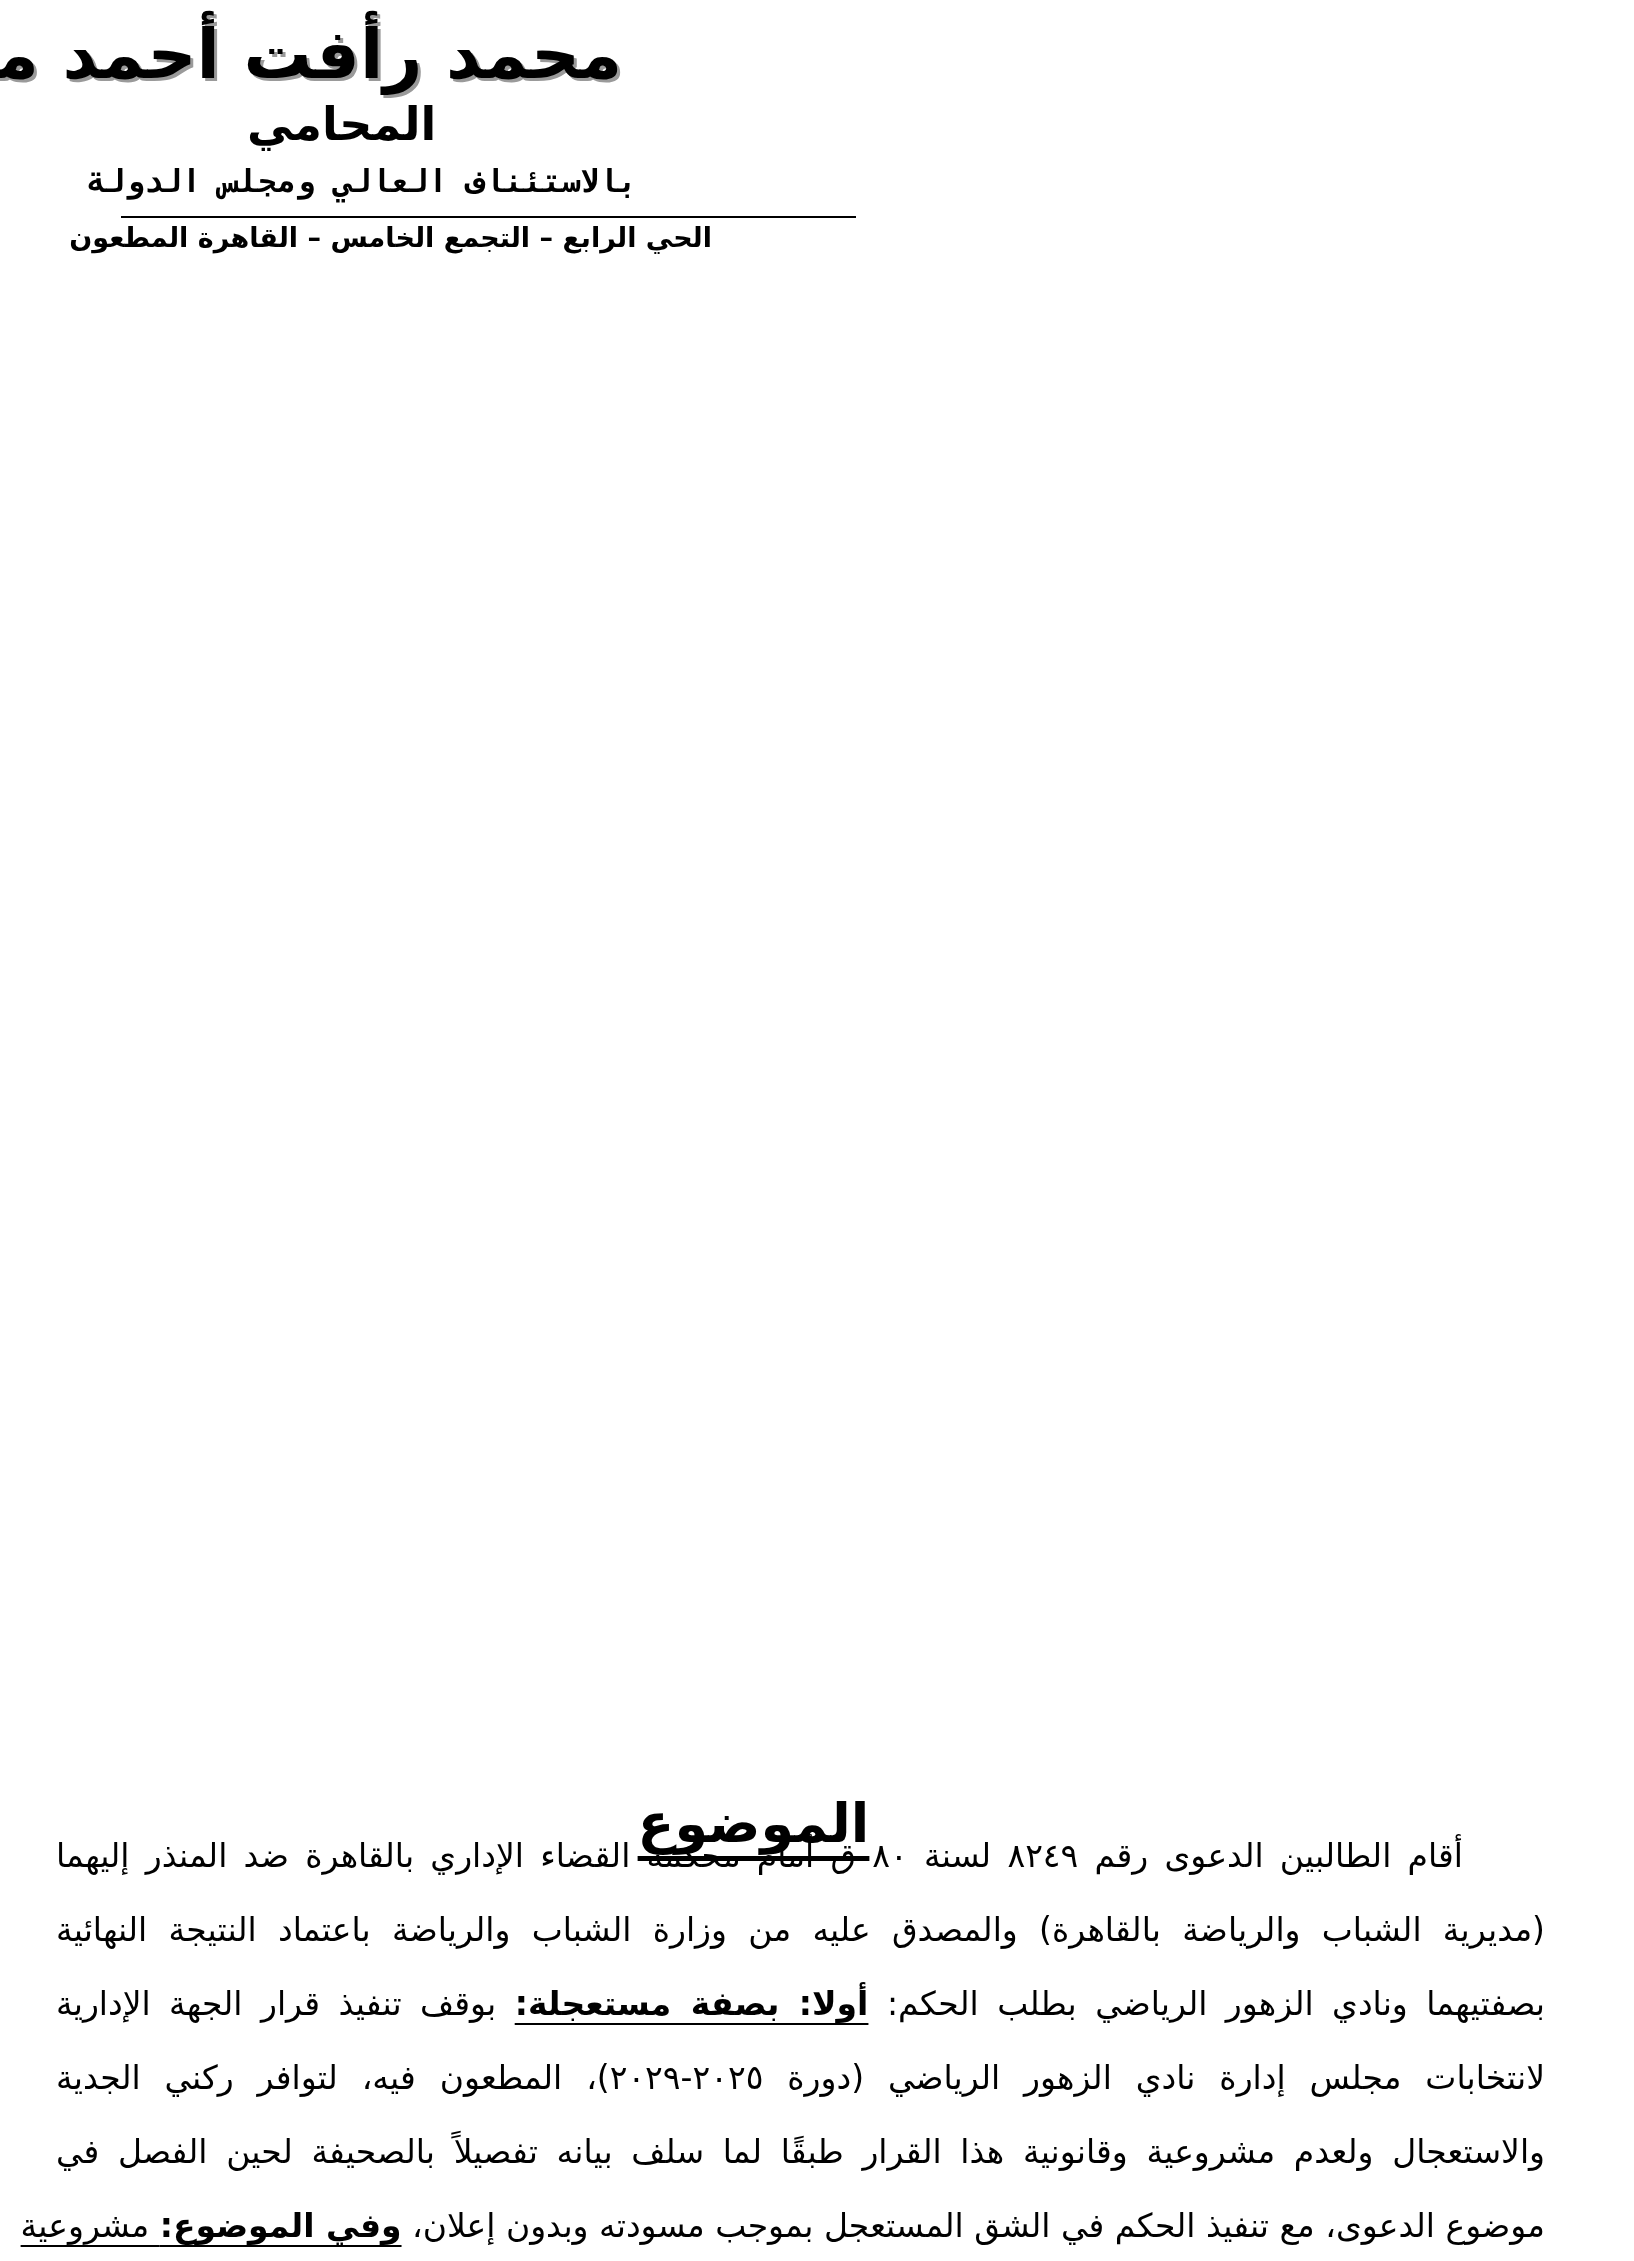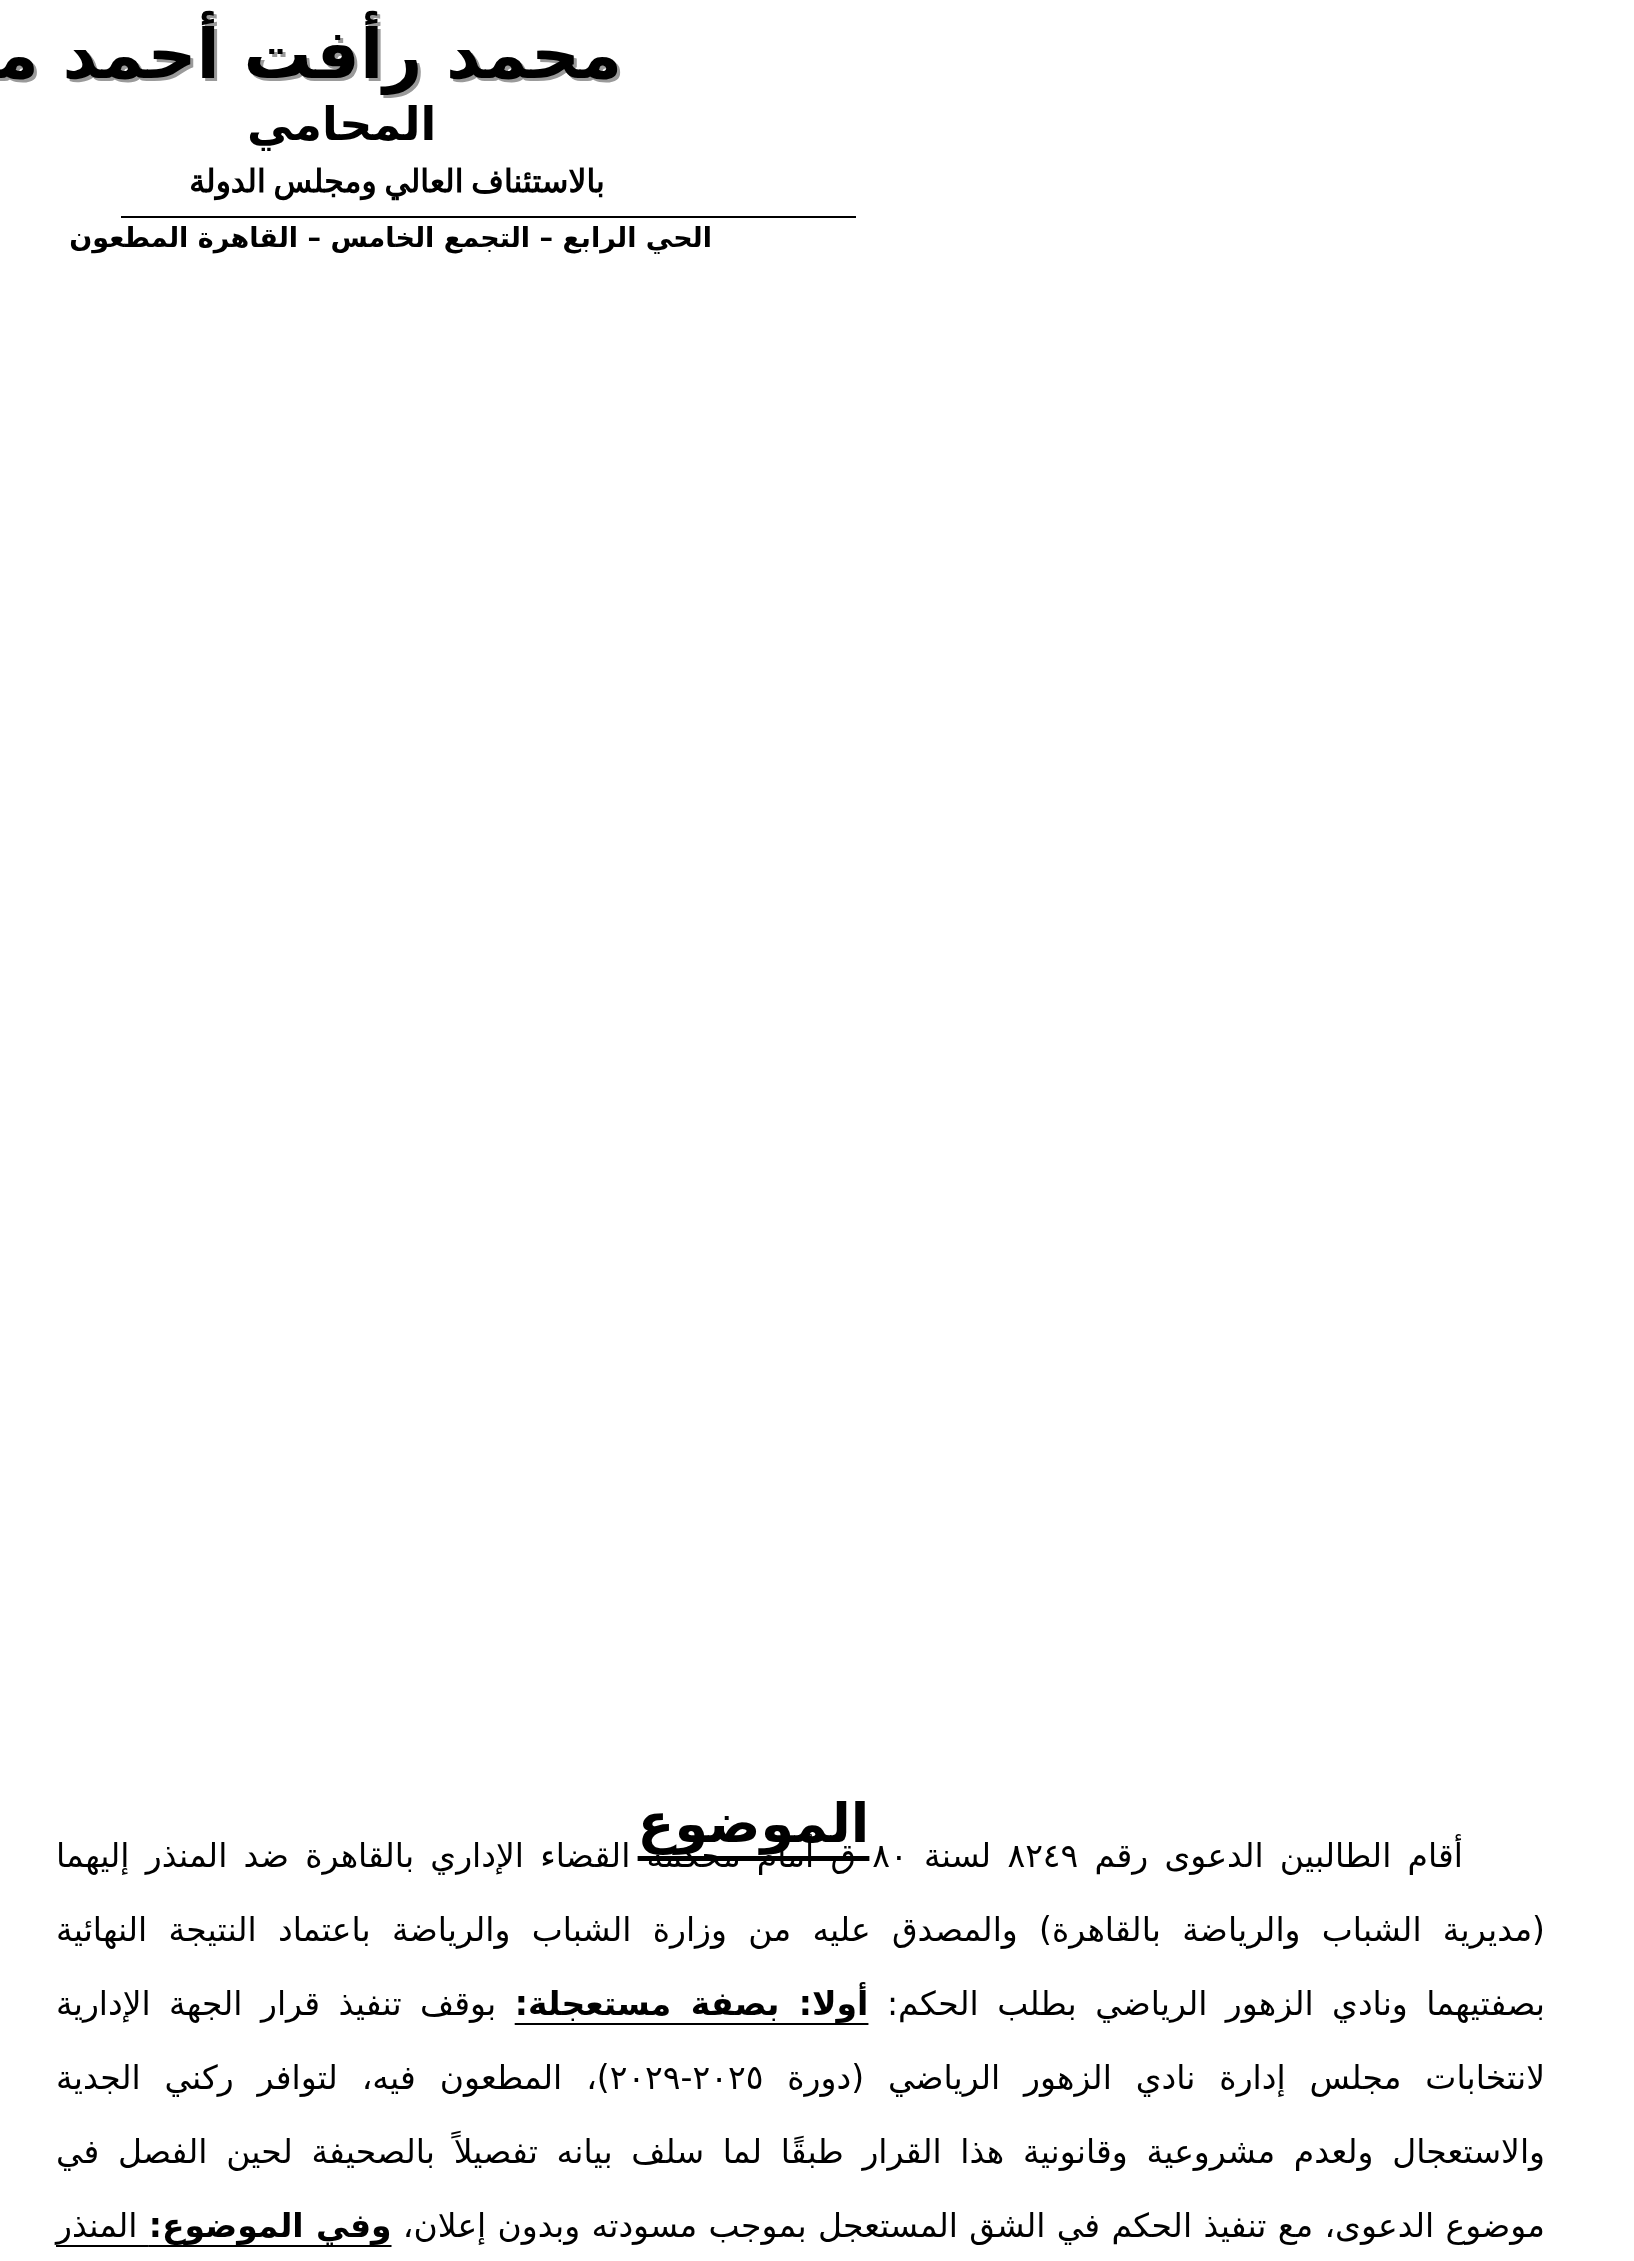--- a/index.html
+++ b/index.html
@@ -13,21 +13,21 @@
       font-family: "DejaVu Sans", sans-serif; font-weight: bold; font-size: 68px;
       text-shadow: 3px 3px 0 #9a9a9a; white-space: nowrap; direction: rtl;
     }
     .header-title {
       left: 247px; top: 97px; width: 300px; text-align: left;
       font-family: "DejaVu Sans", sans-serif; font-weight: bold; font-size: 46px;
       direction: rtl;
     }
     .header-courts {
       left: 157px; top: 163px; width: 480px; text-align: center;
-      font-family: Liberation Serif, serif; font-weight: bold; font-size: 31.5px;
+      font-family: Liberation Mono, monospace; font-weight: bold; font-size: 31.5px;
       direction: rtl; white-space: nowrap;
     }
     .header-rule {
       left: 121px; top: 216px; width: 735px; height: 0; border-top: 2.2px solid #000;
     }
     .header-address {
       left: 112px; top: 222px; width: 600px; text-align: center;
       font-family: "DejaVu Sans", sans-serif; font-weight: bold; font-size: 27px;
       direction: rtl; white-space: nowrap;
     }
@@ -57,15 +57,15 @@
 <div class="abs header-address">الحي الرابع – التجمع الخامس – القاهرة المطعون</div>
 
 <div class="abs section-heading">الموضوع</div>
 
 <div class="abs body-text">
   <span class="body-line first">أقام الطالبين الدعوى رقم ٨٢٤٩ لسنة ٨٠ ق أمام محكمة القضاء الإداري بالقاهرة ضد المنذر إليهما</span>
   <span class="body-line">(مديرية الشباب والرياضة بالقاهرة) والمصدق عليه من وزارة الشباب والرياضة باعتماد النتيجة النهائية</span>
   <span class="body-line"><span>بصفتيهما ونادي الزهور الرياضي بطلب الحكم: </span><span class="bold ul">أولا: بصفة مستعجلة:</span><span> بوقف تنفيذ قرار الجهة الإدارية</span></span>
   <span class="body-line">لانتخابات مجلس إدارة نادي الزهور الرياضي (دورة ٢٠٢٥-٢٠٢٩)، المطعون فيه، لتوافر ركني الجدية</span>
   <span class="body-line">والاستعجال ولعدم مشروعية وقانونية هذا القرار طبقًا لما سلف بيانه تفصيلاً بالصحيفة لحين الفصل في</span>
-  <span class="body-line"><span>موضوع الدعوى، مع تنفيذ الحكم في الشق المستعجل بموجب مسودته وبدون إعلان، </span><span class="bold ul">وفي الموضوع:</span><span class="ul"> المنذر</span></span>
+  <span class="body-line"><span>موضوع الدعوى، مع تنفيذ الحكم في الشق المستعجل بموجب مسودته وبدون إعلان، </span><span class="bold ul">وفي الموضوع:</span><span class="ul"> مشروعية</span></span>
 </div>
 
 
 </body></html>

